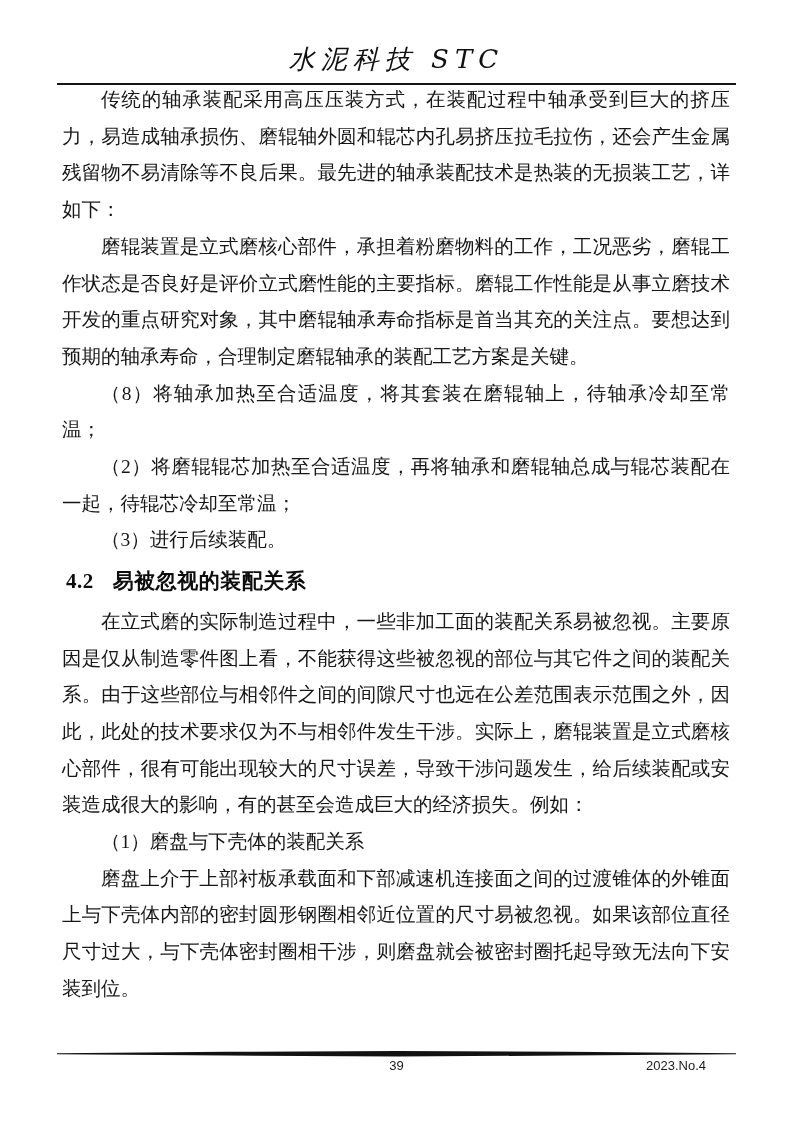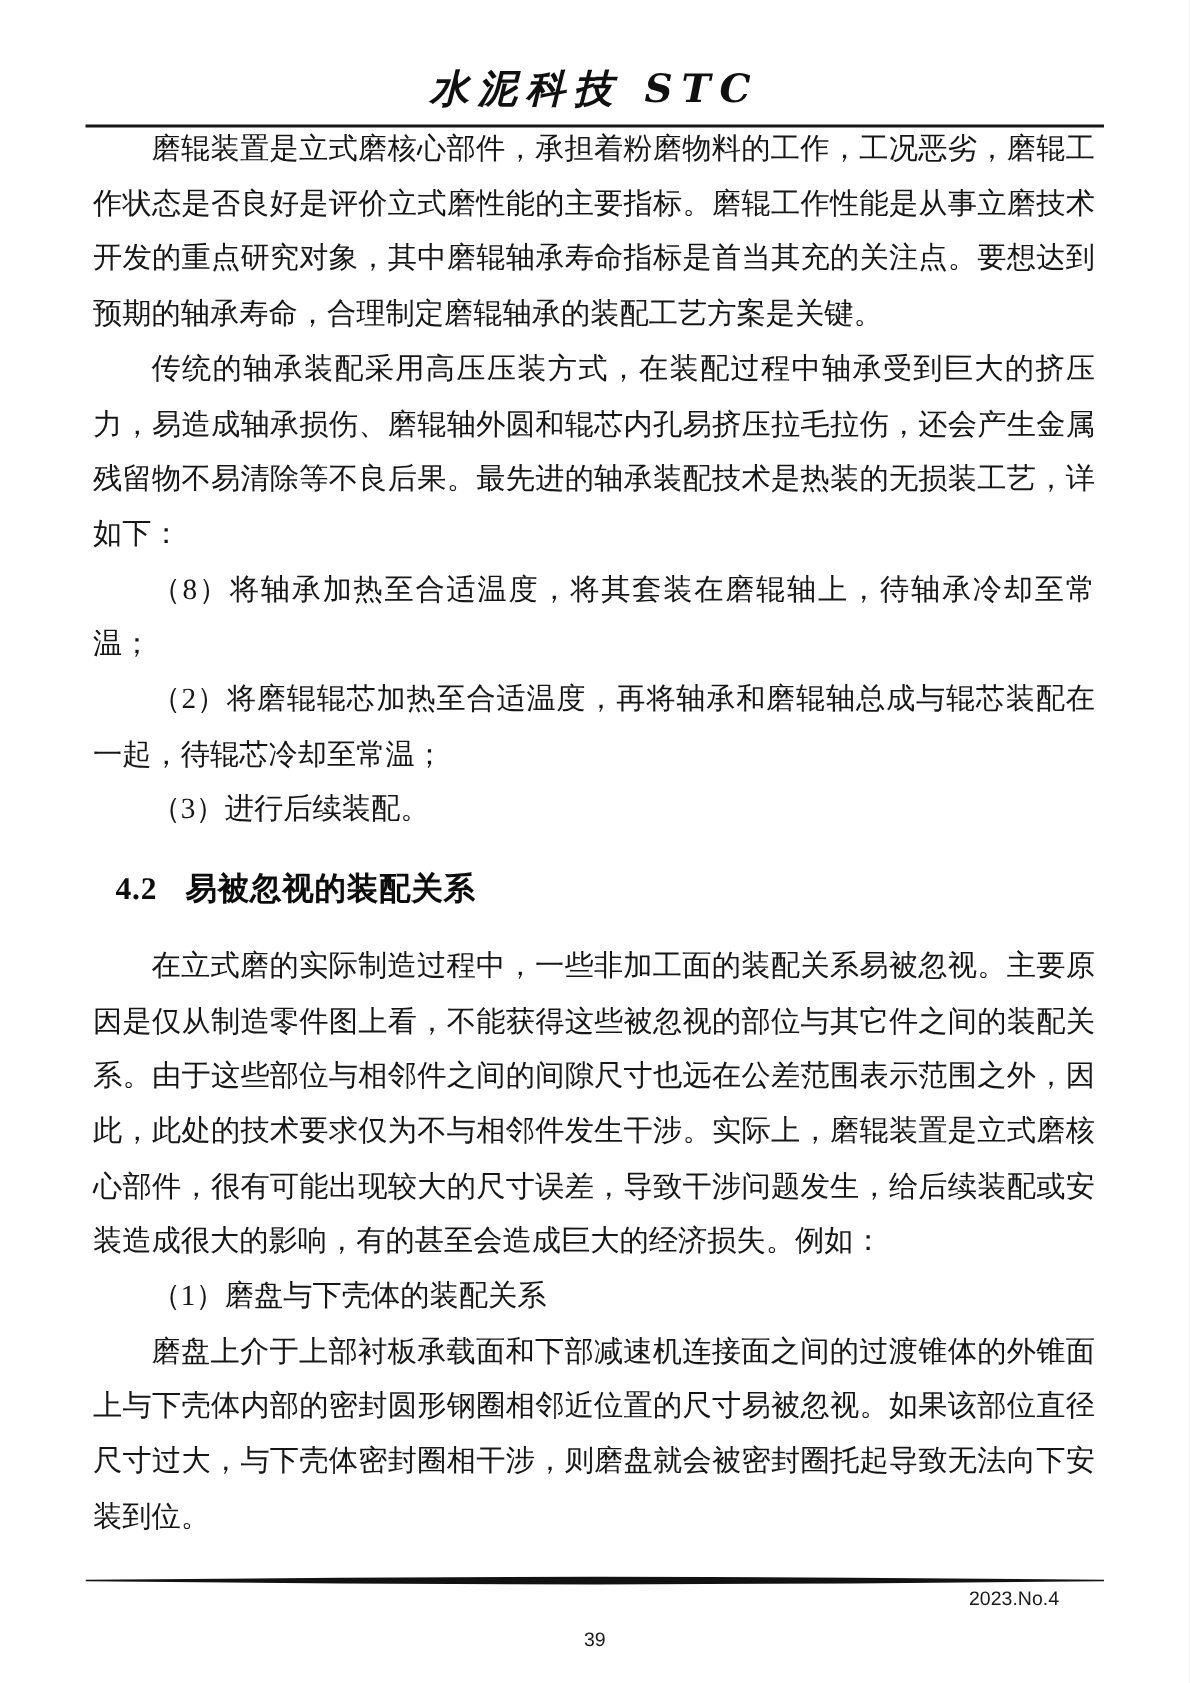--- a/index.html
+++ b/index.html
@@ -18,21 +18,21 @@
   }
   
   .journal-title {
     position: absolute;
     top: 42px;
     left: 0;
     width: 793px;
     text-align: center;
     font-family: "DejaVu Serif", "Liberation Serif", serif;
     font-style: italic;
-    font-weight: 700;
+    font-weight: 400;
     font-size: 26px;
     letter-spacing: 6px;
     color: #101010;
     white-space: nowrap;
   }
   .header-rule {
     position: absolute;
     top: 83px;
     left: 57px;
     width: 679px;
@@ -48,21 +48,21 @@
     font-size: 19.5px;
     line-height: 36.7px;
     text-align: justify;
     color: #161616;
   }
   .body-text p {
     margin: 0;
     text-indent: 2em;
   }
   .section-heading {
-    margin: 15px;
+    margin: 4px;
     font-family: "Liberation Sans", "DejaVu Sans", sans-serif;
     font-weight: bold;
     font-size: 21px;
     line-height: 36.7px;
     color: #0d0d0d;
     text-indent: 0;
     letter-spacing: 0.5px;
   }
   .section-heading .sec-num {
     margin-right: 0.9em;
@@ -85,39 +85,38 @@
     height: 20px;
     font-family: "Liberation Sans", "DejaVu Sans", sans-serif;
     font-size: 13px;
     color: #1a1a1a;
   }
   .page-number {
     position: absolute;
     left: 0;
     width: 679px;
     text-align: center;
-    margin-top: 27px;
   }
   .issue-label {
     position: absolute;
     right: 30px;
     top: 0;
   }
 </style>
 </head>
 <body>
 
 <div class="page">
 
   <div class="journal-title">水泥科技 STC</div>
   <div class="header-rule"></div>
 
   <main class="body-text">
+    <p>传统的轴承装配采用高压压装方式，在装配过程中轴承受到巨大的挤压力，易造成轴承损伤、磨辊轴外圆和辊芯内孔易挤压拉毛拉伤，还会产生金属残留物不易清除等不良后果。最先进的轴承装配技术是热装的无损装工艺，详如下：</p>
     <p>磨辊装置是立式磨核心部件，承担着粉磨物料的工作，工况恶劣，磨辊工作状态是否良好是评价立式磨性能的主要指标。磨辊工作性能是从事立磨技术开发的重点研究对象，其中磨辊轴承寿命指标是首当其充的关注点。要想达到预期的轴承寿命，合理制定磨辊轴承的装配工艺方案是关键。</p>
-    <p>传统的轴承装配采用高压压装方式，在装配过程中轴承受到巨大的挤压力，易造成轴承损伤、磨辊轴外圆和辊芯内孔易挤压拉毛拉伤，还会产生金属残留物不易清除等不良后果。最先进的轴承装配技术是热装的无损装工艺，详如下：</p>
     <p>（8）将轴承加热至合适温度，将其套装在磨辊轴上，待轴承冷却至常温；</p>
     <p>（2）将磨辊辊芯加热至合适温度，再将轴承和磨辊轴总成与辊芯装配在一起，待辊芯冷却至常温；</p>
     <p>（3）进行后续装配。</p>
 
     <h2 class="section-heading">
       <span class="sec-num">4.2</span><span>易被忽视的装配关系</span>
     </h2>
 
     <p>在立式磨的实际制造过程中，一些非加工面的装配关系易被忽视。主要原因是仅从制造零件图上看，不能获得这些被忽视的部位与其它件之间的装配关系。由于这些部位与相邻件之间的间隙尺寸也远在公差范围表示范围之外，因此，此处的技术要求仅为不与相邻件发生干涉。实际上，磨辊装置是立式磨核心部件，很有可能出现较大的尺寸误差，导致干涉问题发生，给后续装配或安装造成很大的影响，有的甚至会造成巨大的经济损失。例如：</p>
     <p>（1）磨盘与下壳体的装配关系</p>

